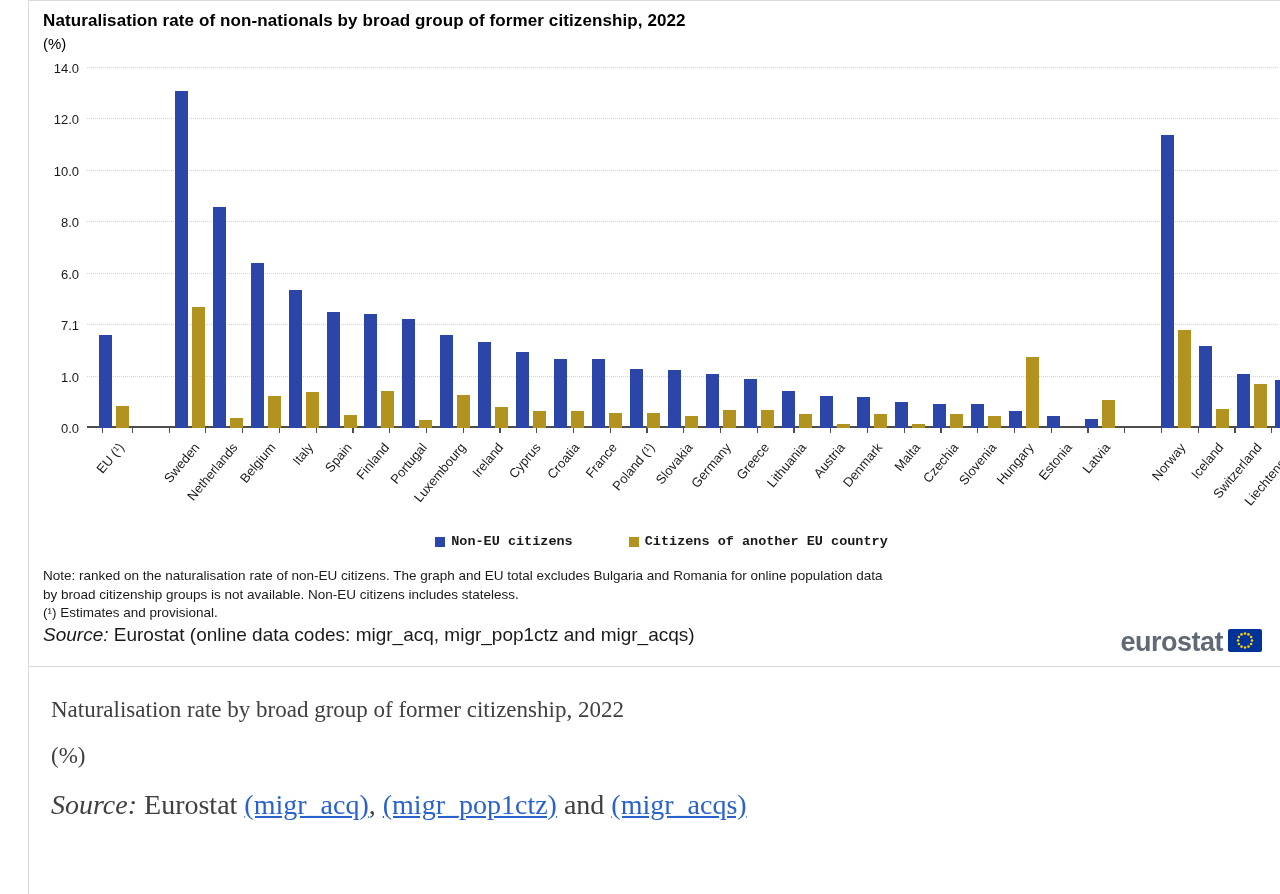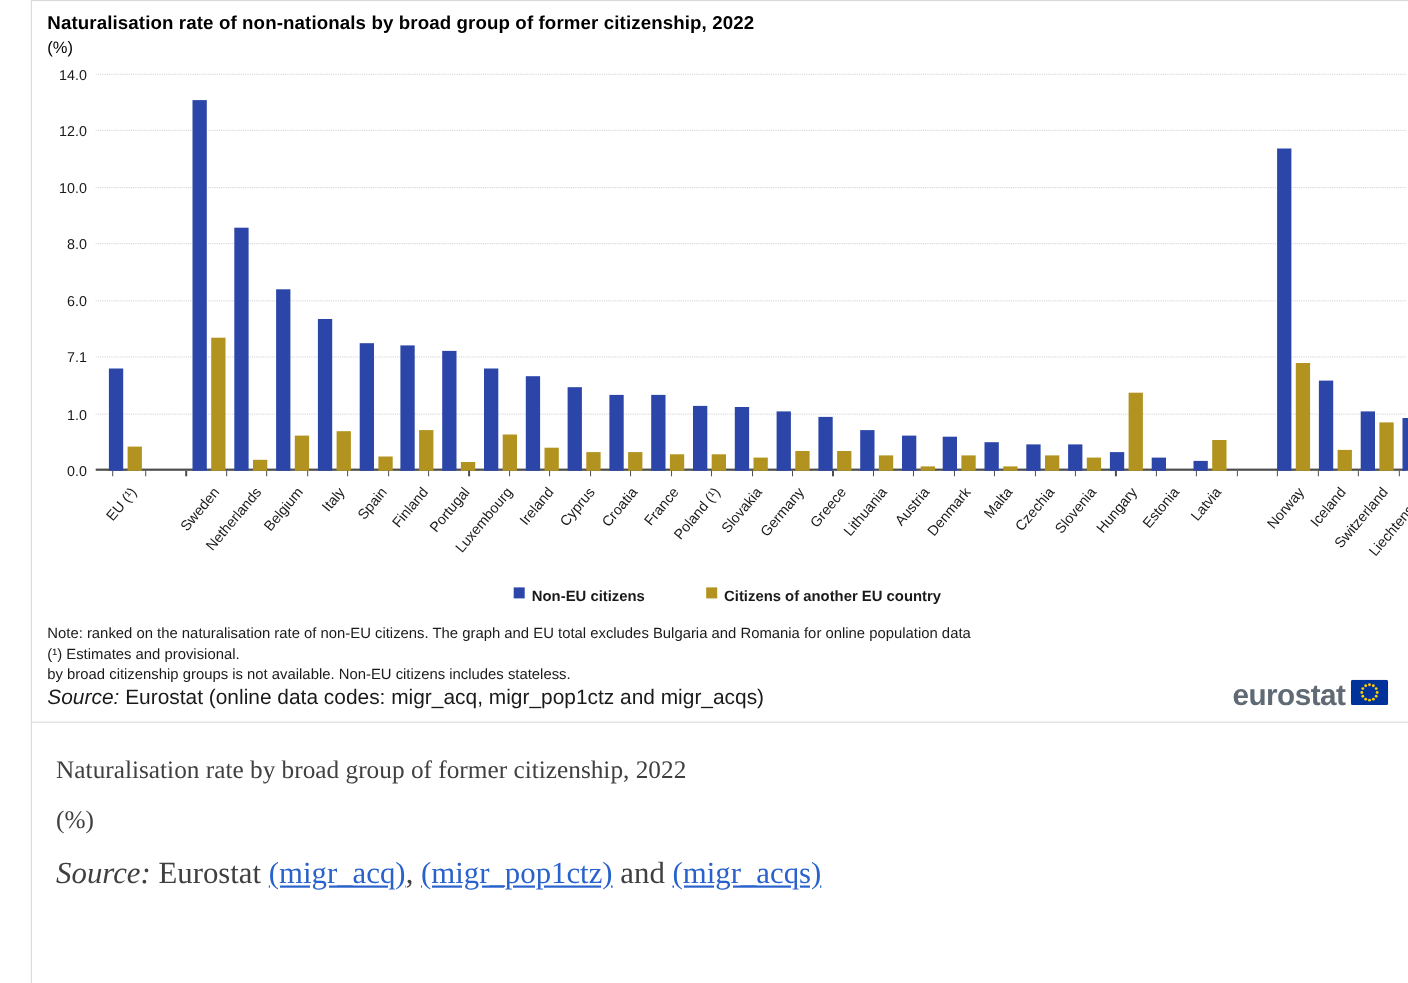--- a/index.html
+++ b/index.html
@@ -2,21 +2,21 @@
 <html><head>
 <meta charset="utf-8">
 <style>
   * { box-sizing: border-box; margin: 0; padding: 0; }
   html, body { width: 1280px; height: 894px; background: #ffffff; overflow: hidden;
     font-family: "Liberation Sans", sans-serif; color: #1a1a1a; }
   .page-wrap { margin-left: 28px; border-left: 1px solid #d9d9d9; min-height: 894px; }
 
   
   .chart-card { border-top: 1px solid #d9d9d9; border-bottom: 1px solid #d9d9d9;
-    padding: 10px 0 10px 14px; position: relative; overflow: hidden; }
+    padding: 10px 0 20px 14px; position: relative; overflow: hidden; }
   .card-title { font-size: 17px; font-weight: 700; color: #000; letter-spacing: 0.1px; }
   .card-subtitle { font-size: 15px; margin-top: 4px; color: #000; }
 
   .chart-zone { margin-top: 16px; }
   .plot { position: relative; height: 360px; margin-left: 44px; margin-right: 2px; }
   .gridline { position: absolute; left: 0; right: 0; border-top: 1px dotted #d4d4d4; }
   .gridline.zero { border-top: 2px solid #4d4d4d; }
   .ylabel { position: absolute; left: -44px; width: 36px; text-align: right;
     font-size: 13px; color: #1a1a1a; transform: translateY(-50%); }
 
@@ -31,21 +31,21 @@
   .xaxis-ticks { position: absolute; top: 0; left: 12px; width: 1206px; height: 5px;
     background-image: repeating-linear-gradient(to right, #4d4d4d 0 1px, transparent 1px 36.75px);
     background-position: 33px 0; }
   .xlabels-row { position: absolute; top: 0; left: 12px; width: 1206px;
     display: flex; justify-content: space-between; }
   .xlabel-slot { width: 30px; position: relative; height: 100px; }
   .xlabel { position: absolute; top: 12px; right: 45%; white-space: nowrap;
     transform: rotate(-50deg); transform-origin: top right; font-size: 13px; color: #1a1a1a; }
 
   .legend { display: flex; justify-content: center; gap: 56px; margin: 2px 0 18px 0; }
-  .legend-item { display: flex; gap: 6px; }
+  .legend-item { display: flex; align-items: center; gap: 6px; font-family: Liberation Mono, monospace; }
   .legend-swatch { width: 10px; height: 10px; display: inline-block; }
   .legend-label { font-size: 13.5px; font-weight: 700; color: #1a1a1a; }
 
   .notes { font-size: 13.5px; line-height: 1.38; color: #1a1a1a; }
   .source-line { font-size: 19px; margin-top: 1px; color: #1a1a1a; }
   .source-line .src { font-style: italic; }
 
   .eurostat-logo { position: absolute; right: 18px; bottom: 8px;
     display: flex; align-items: center; gap: 5px; }
   .eurostat-word { font-size: 27px; font-weight: 700; color: #5f6a75; letter-spacing: -0.5px; }
@@ -314,22 +314,22 @@
           <span class="legend-label">Non-EU citizens</span>
         </div>
         <div class="legend-item">
           <span class="legend-swatch" style="background: rgb(178, 147, 31);"></span>
           <span class="legend-label">Citizens of another EU country</span>
         </div>
       </div>
 
     <div class="notes">
         <div>Note: ranked on the naturalisation rate of non-EU citizens. The graph and EU total excludes Bulgaria and Romania for online population data</div>
+        <div>by broad citizenship groups is not available. Non-EU citizens includes stateless.</div>
         <div>(¹) Estimates and provisional.</div>
-        <div>by broad citizenship groups is not available. Non-EU citizens includes stateless.</div>
       </div>
     <div class="source-line">
       <span class="src">Source:</span><span> Eurostat (online data codes: migr_acq, migr_pop1ctz and migr_acqs)</span>
     </div>
 
     <div class="eurostat-logo">
       <span class="eurostat-word">eurostat</span>
       <span>
         <svg width="34" height="23" viewBox="0 0 34 23">
           <rect x="0" y="0" width="34" height="23" rx="2" fill="#003399"></rect>

